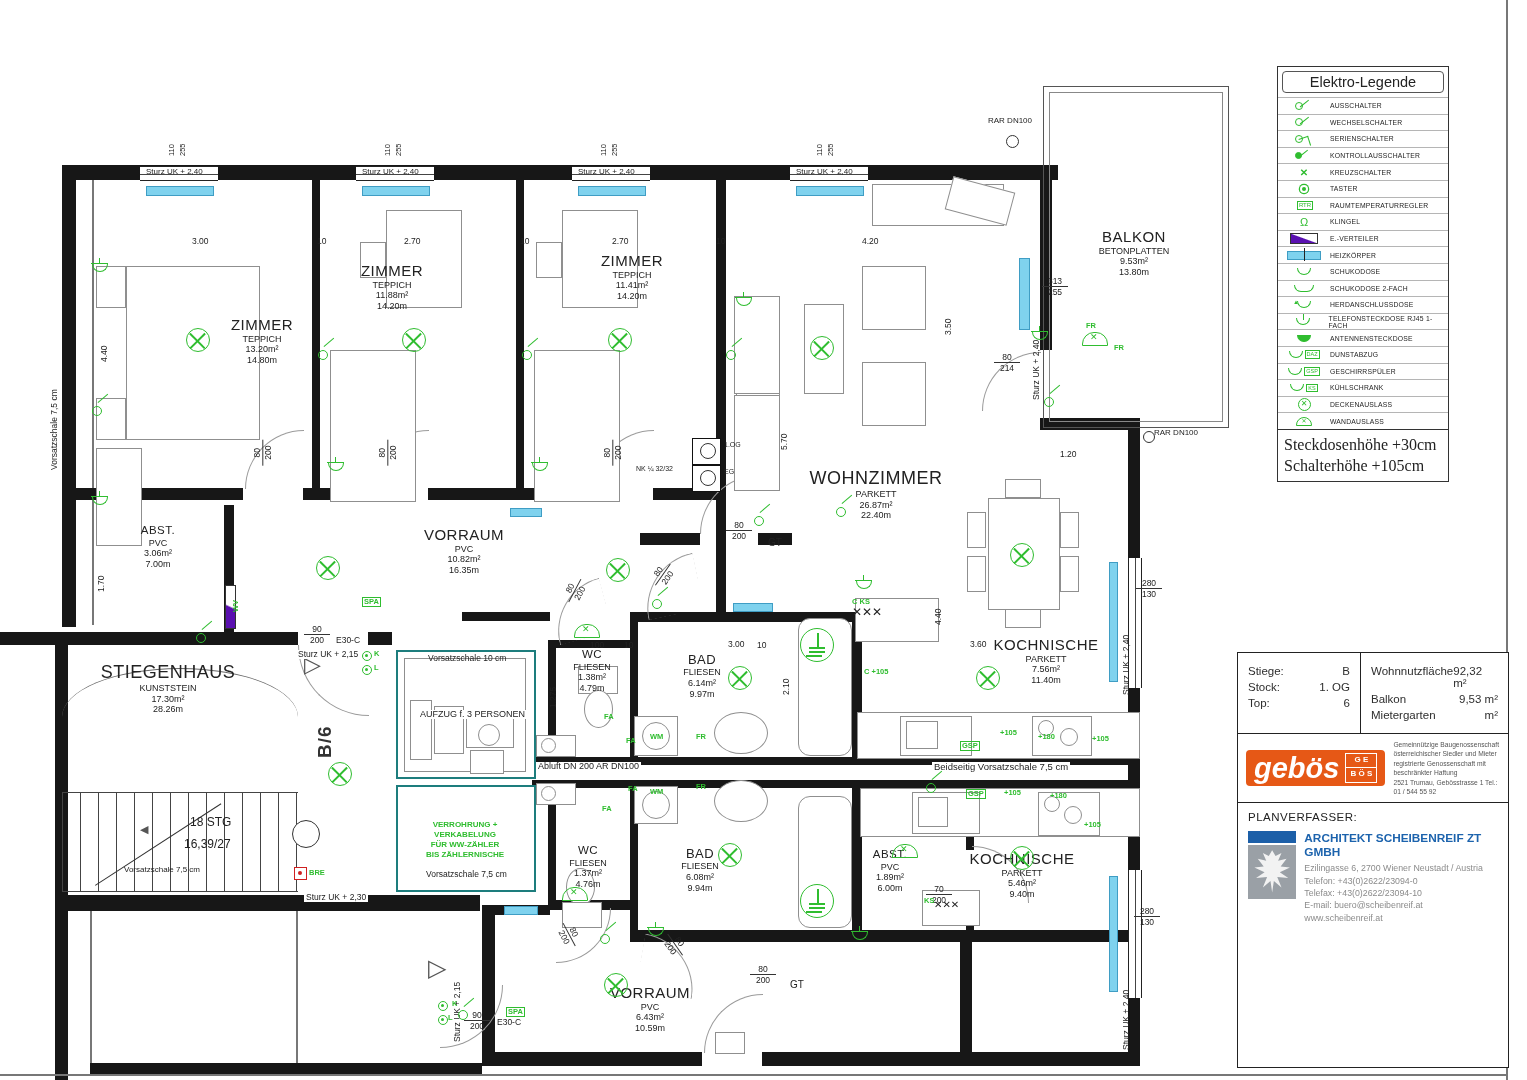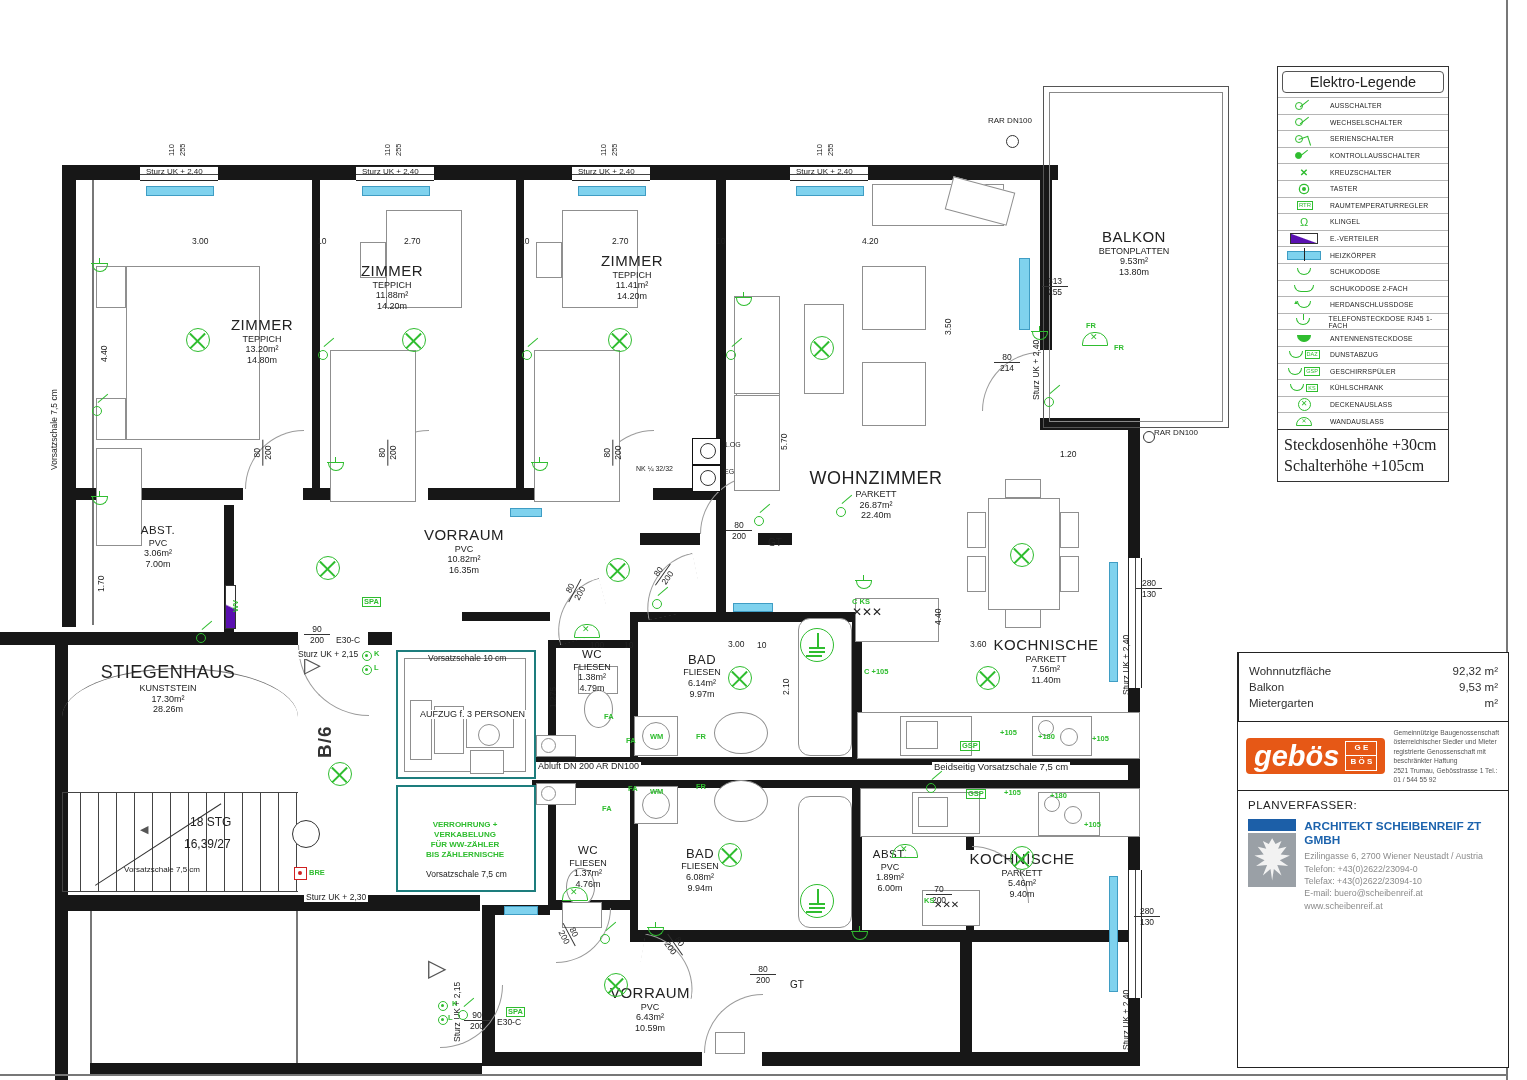--- a/index.html
+++ b/index.html
@@ -682,20 +682,34 @@
           <span class="lg-ic ic-wand"></span>
           <span class="lg-lb">WANDAUSLASS</span>
         </div>
       </div>
     <div class="lg-notes">Steckdosenhöhe  +30cm
 Schalterhöhe  +105cm</div>
   </div>
 
   <div id="tb">
     <div class="tb3">
+      <div class="c1">
+        <div class="row">
+            <span>Stiege:</span>
+            <span>B</span>
+          </div>
+        <div class="row">
+            <span>Stock:</span>
+            <span>1. OG</span>
+          </div>
+        <div class="row">
+            <span>Top:</span>
+            <span>6</span>
+          </div>
+      </div>
       <div class="c2">
         <div class="row">
             <span>Wohnnutzfläche</span>
             <span>92,32 m²</span>
           </div>
         <div class="row">
             <span>Balkon</span>
             <span>9,53 m²</span>
           </div>
         <div class="row">

